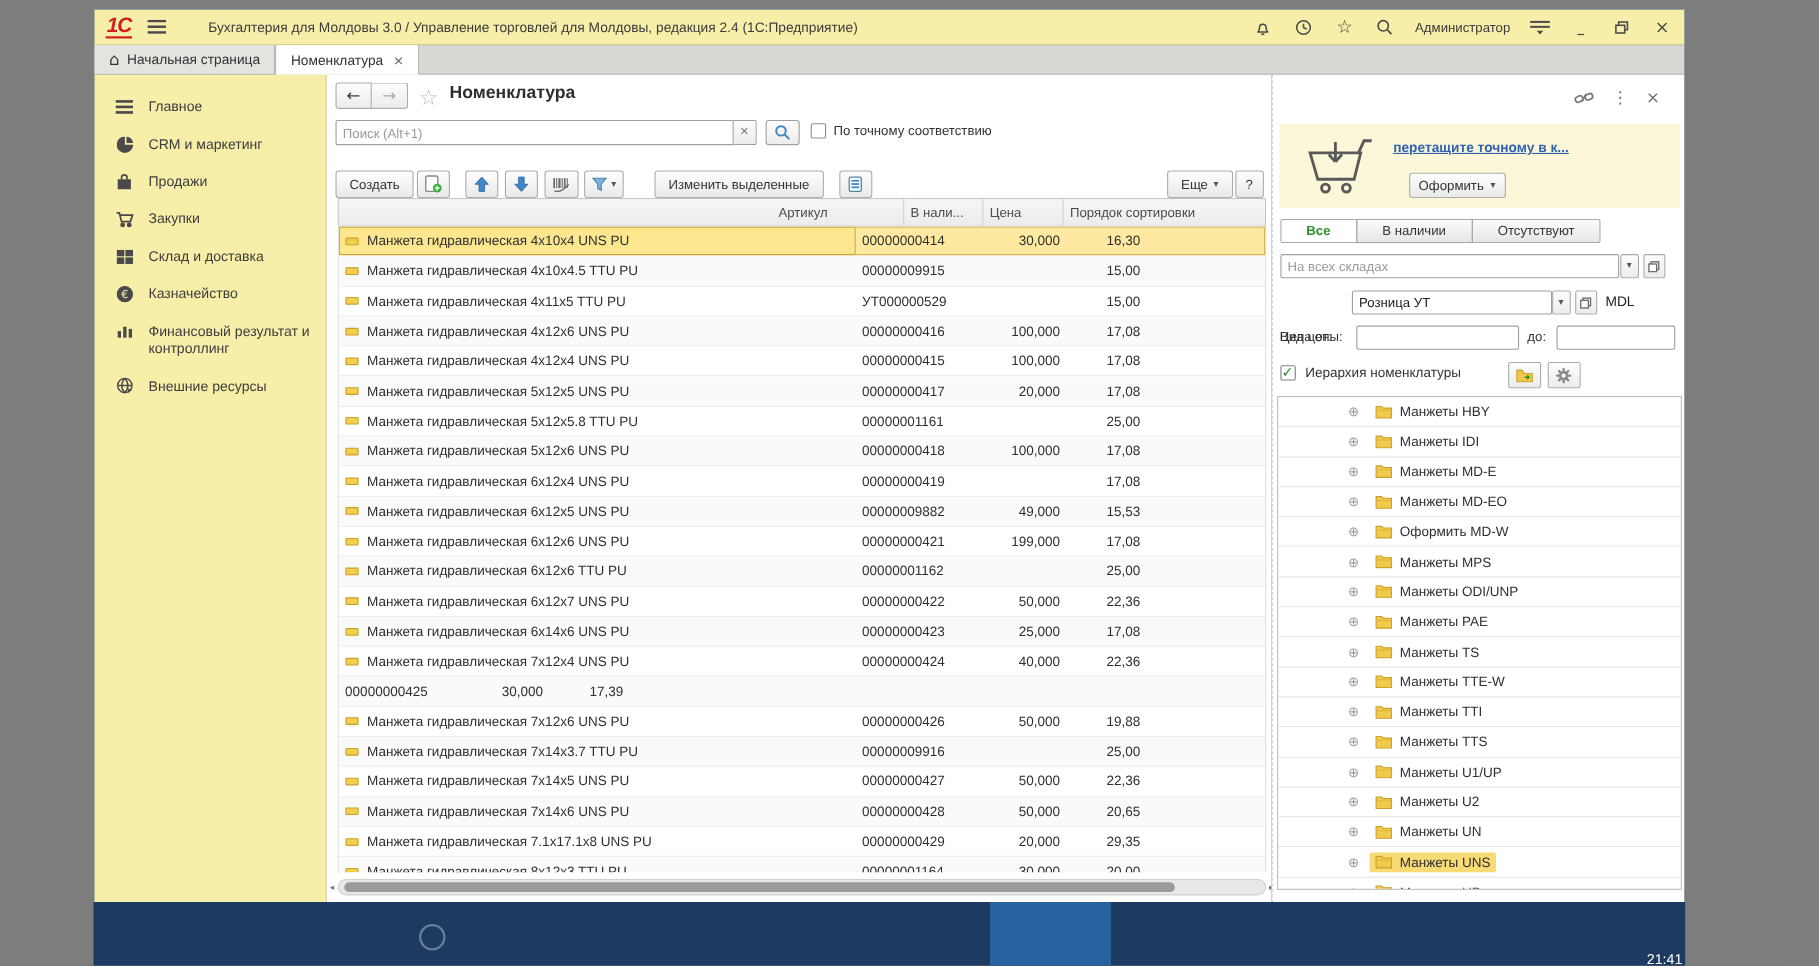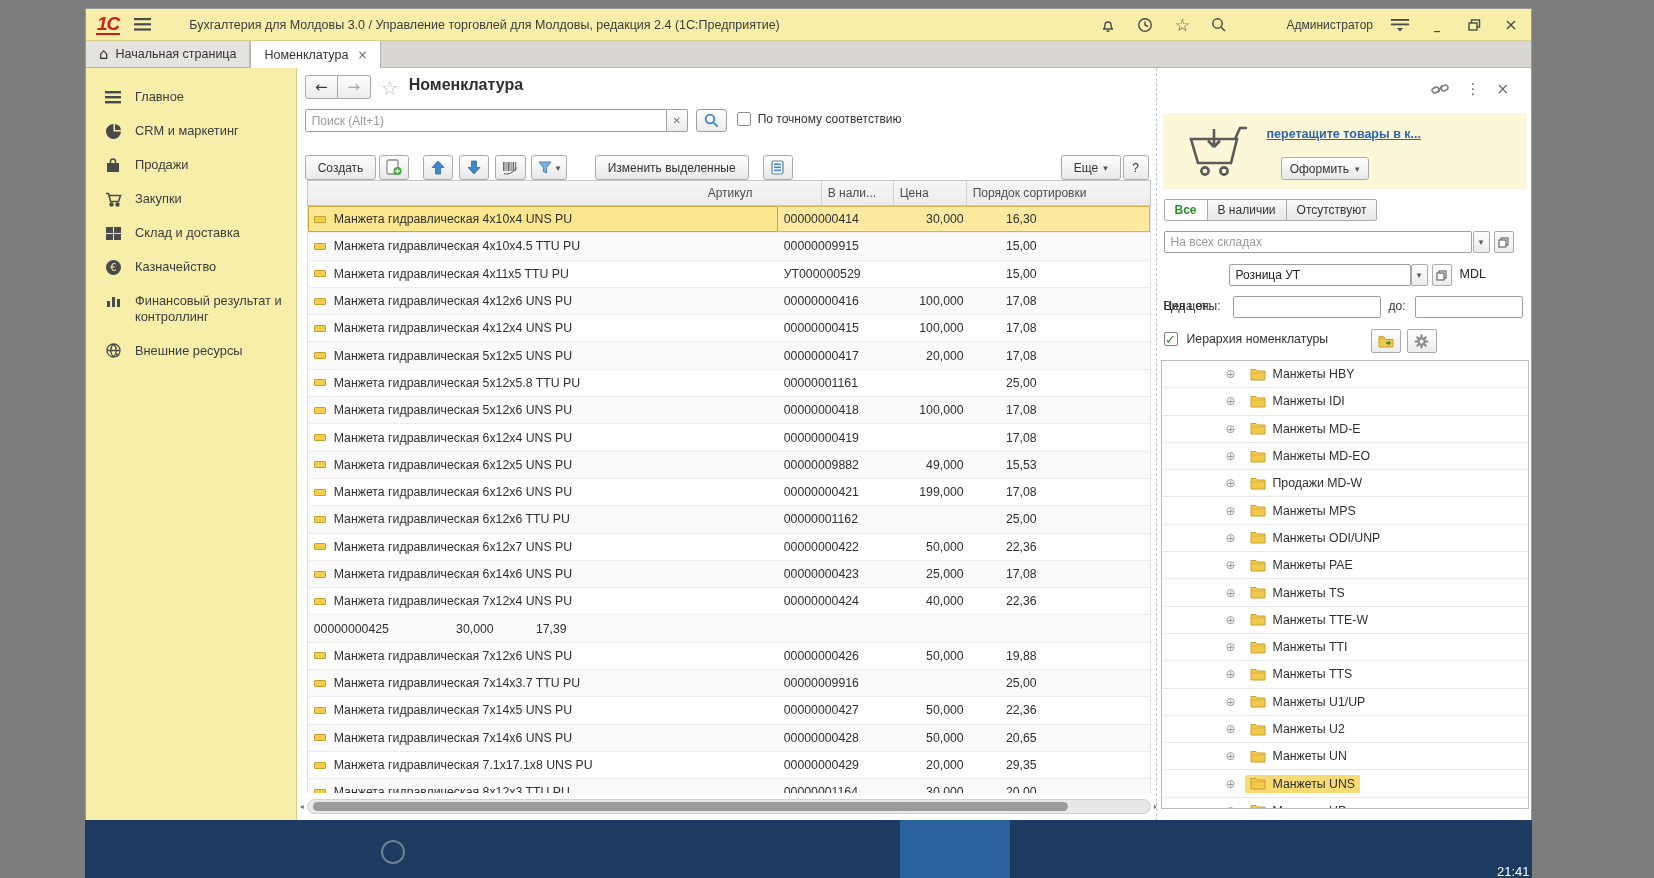--- a/index.html
+++ b/index.html
@@ -8,21 +8,21 @@
   .stage { position:relative; width:1654px; height:878px; background:#7d7d7d; }
   .desktop { position:absolute; left:85px; top:8px; width:1447px; height:870px; }
   .window { position:absolute; left:0; top:0; width:1447px; height:812px; background:#0f766e; border:1px solid #9a9a9a; }
 
   
   .titlebar { position:absolute; left:0; top:0; width:100%; height:32px; background:#f7efa9; border-bottom:1px solid #d8cf8a; display:flex; align-items:center; padding:0 10px; gap:12px; }
   .logo1c { font-weight:bold; font-style:italic; font-size:19px; color:#cf1f1f; letter-spacing:-1px; line-height:1; border-bottom:2px solid #cf1f1f; padding:0 1px 0 1px; }
   .tb-title { font-size:12.5px; color:#3b3b3b; margin-left:25px; flex:0 1 auto; white-space:nowrap; overflow:hidden; }
   .tb-right { margin-left:auto; display:flex; align-items:center; gap:17px; }
   .tb-ico { width:20px; height:20px; display:flex; align-items:center; justify-content:center; color:#4a4a4a; cursor:pointer; }
-  .tb-user { font-size:12px; color:#3b3b3b;margin-left:40px; }
+  .tb-user { font-size:12px; color:#3b3b3b; }
   .glyph { font-family:"DejaVu Sans",sans-serif; }
 
   
   .tabstrip { position:absolute; left:0; top:32px; width:100%; height:27px; background:#d8d7d3; border-bottom:1px solid #b5b5b5; display:flex; align-items:stretch; }
   .tab { display:flex; align-items:center; gap:7px; padding:0 13px; font-size:12.5px; color:#333; border-right:1px solid #bdbdb9; cursor:pointer; }
   .tab.home { background:#e4e3df; }
   .tab.active { background:#ffffff; border-right:1px solid #b5b5b5; border-left:1px solid #b5b5b5; margin-bottom:-1px; }
   .tab .x { color:#666; font-size:12px; margin-left:2px; }
 
   
@@ -87,21 +87,21 @@
   .hthumb { position:absolute; left:5px; top:2px; width:755px; height:9px; background:#9b9b9b; border-radius:5px; cursor:pointer; }
   .harrow { position:absolute; top:2px; font-size:8px; color:#777; }
 
   
   .rp-icons { position:absolute; right:22px; top:12px; display:flex; gap:16px; align-items:center; color:#6e6e6e; }
   .rp-icons > div { cursor:pointer; }
   .cartbox { position:absolute; left:6px; top:45px; width:364px; height:76px; background:#fcf7d8; }
   .cart-link { position:absolute; left:104px; top:14px; font-size:12.5px; font-weight:bold; color:#2f63b0; text-decoration:underline; cursor:pointer; white-space:nowrap; }
   .checkout { position:absolute; left:118px; top:44px; width:88px; height:23px; gap:6px; }
   .ftabs { position:absolute; left:7px; top:131px; display:flex; }
-  .ftab { height:22px; border:1px solid #ababab; background:linear-gradient(#fbfbfb,#e6e6e6); padding:0 10px; display:flex; align-items:center; font-size:12px; color:#333; cursor:pointer; margin-left:-1px; }
+  .ftab { height:22px; border:1px solid #ababab; background:linear-gradient(#fbfbfb,#e6e6e6); padding:0 23px; display:flex; align-items:center; font-size:12px; color:#333; cursor:pointer; margin-left:-1px; }
   .ftab:first-child { margin-left:0; border-radius:2px 0 0 2px; }
   .ftab:last-child { border-radius:0 2px 2px 0; }
   .ftab.on { background:#fff; color:#2f8f2f; font-weight:bold; }
   .combo { border:1px solid #9f9f9f; border-radius:2px; background:#fff; height:22px; display:flex; align-items:center; padding:0 6px; font-size:12px; }
   .combo.ph { color:#9a9a9a; }
   .sqbtn { border:1px solid #ababab; border-radius:2px; background:linear-gradient(#fdfdfd,#ececec); height:22px; display:flex; align-items:center; justify-content:center; cursor:pointer; }
   .wh-input { position:absolute; left:7px; top:163px; width:308px; }
   .wh-dd { position:absolute; left:316px; top:163px; width:17px; }
   .wh-open { position:absolute; left:337px; top:163px; width:20px; }
   .pt-label { position:absolute; left:7px; top:199px; font-size:12px; }
@@ -624,21 +624,21 @@
         <div class="cartbox">
           <div style="position:absolute;left:22px;top:8px;">
             <svg width="64" height="58" viewBox="0 0 64 58" fill="none" stroke="#5a5a5a" stroke-width="2.6">
               <path d="M6 18 H52 L46 42 H13 Z"></path>
               <path d="M50 18 L55 7 H62"></path>
               <circle cx="20" cy="50" r="3.6"></circle>
                   <circle cx="39" cy="50" r="3.6"></circle>
               <path d="M29 8 V26 M29 26 L23 19.5 M29 26 L35 19.5"></path>
             </svg>
           </div>
-          <span class="cart-link">перетащите товары в к...</span>
+          <span class="cart-link">перетащите точному в к...</span>
           <span class="btn checkout">
                 <span>Оформить</span>
                 <span class="dd glyph">▾</span>
               </span>
         </div>
 
         <div class="ftabs" id="ftabs">
               <span class="ftab on">Все</span>
               <span class="ftab">В наличии</span>
               <span class="ftab">Отсутствуют</span>
@@ -750,21 +750,21 @@
               </div>
               <div class="tnode">
                 <span class="exp glyph">⊕</span>
                 <span class="hl">
                   <span>
                     <svg width="16" height="13" viewBox="0 0 16 13">
                       <path d="M1 3 V1.5 h5 L7.5 3 H15 V12 H1 Z" fill="#f3c94c" stroke="#c9a02b"></path>
                       <path d="M1 5 H15" stroke="#e0b63a" fill="none"></path>
                     </svg>
                   </span>
-                  <span>Продажи MD-W</span>
+                  <span>Оформить MD-W</span>
                 </span>
               </div>
               <div class="tnode">
                 <span class="exp glyph">⊕</span>
                 <span class="hl">
                   <span>
                     <svg width="16" height="13" viewBox="0 0 16 13">
                       <path d="M1 3 V1.5 h5 L7.5 3 H15 V12 H1 Z" fill="#f3c94c" stroke="#c9a02b"></path>
                       <path d="M1 5 H15" stroke="#e0b63a" fill="none"></path>
                     </svg>

